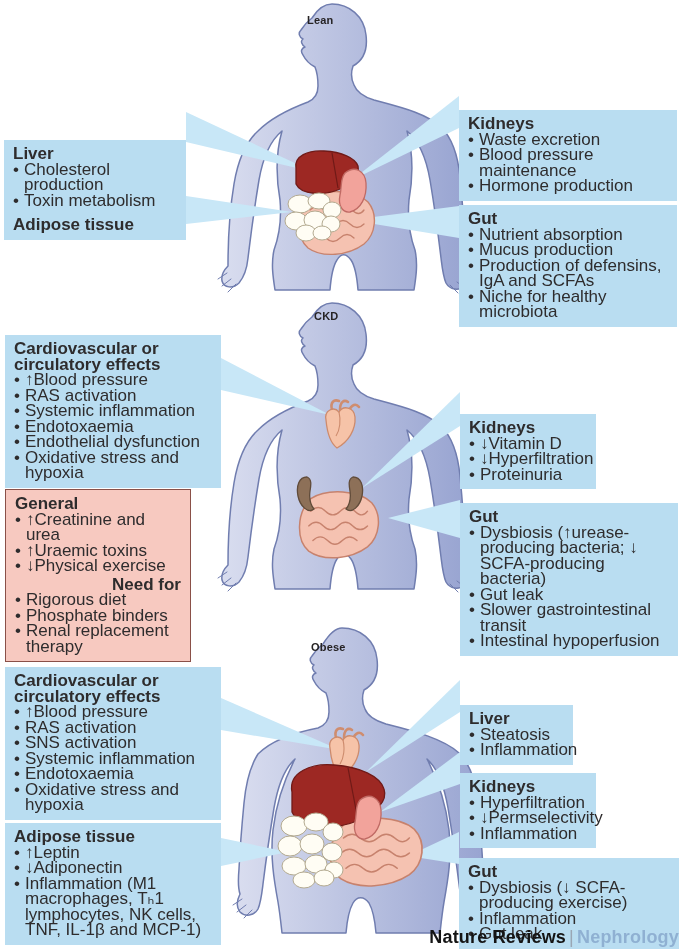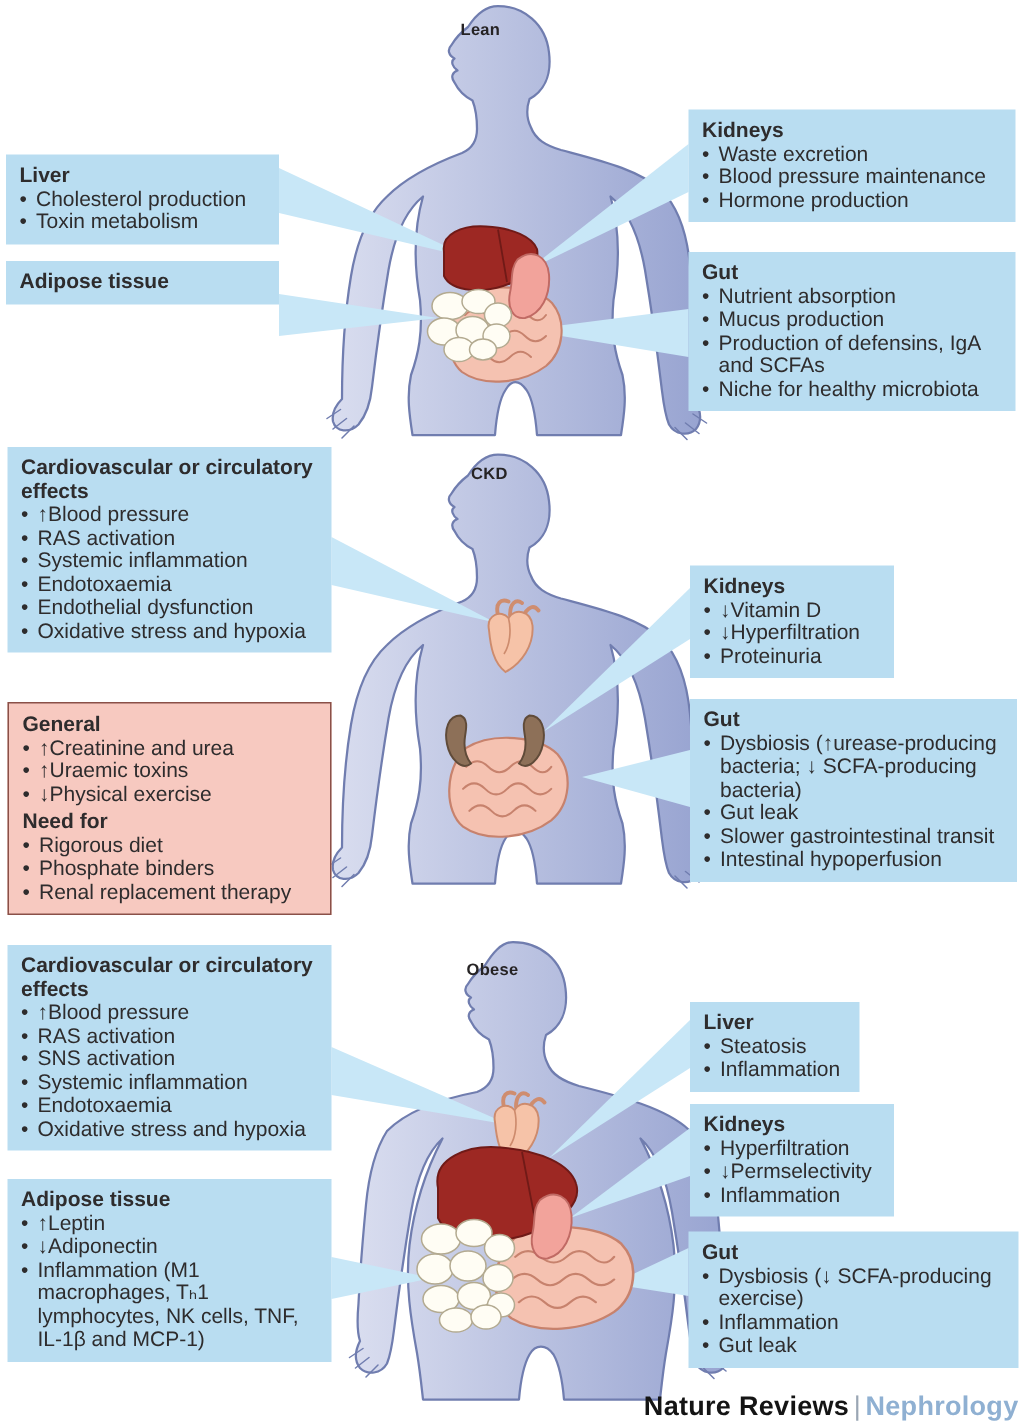--- a/index.html
+++ b/index.html
@@ -9,28 +9,28 @@
     color:var(--text,#2e2c2d);overflow:hidden;
   }
   .canvas svg{position:absolute;left:0;top:0;}
   .fig-label{
     position:absolute;font-weight:bold;font-size:11px;color:#262324;letter-spacing:.2px;
   }
   .callout{
     position:absolute;box-sizing:border-box;
     background:var(--callout-blue,#b9ddf1);
     padding:6px 9px 7px 9px;
-    font-size:14px;line-height:15.5px;color:var(--text,#2e2c2d);
+    font-size:17px;line-height:15.5px;color:var(--text,#2e2c2d);margin-top:37px;
   }
   .callout.pink{
     background:var(--general-pink,#f7c9c0);
     border:1.5px solid var(--general-border,#8a5048);
   }
   .ct{font-weight:bold;}
-  .sub{font-weight:bold;margin-top:3px;}
+  .sub{font-weight:bold;margin-top:3px;text-align:right;}
   .row{display:flex;align-items:flex-start;}
   .mk{width:11px;flex:none;}
   .tx{flex:1;}
   .plain{}
   .footer{
     position:absolute;right:6px;top:927px;font-size:18px;letter-spacing:.2px;
   }
   .footer .brand{font-weight:bold;color:var(--footer-brand,#141414);}
   .footer .sep{color:#9aa6b4;margin:0 3px;}
   .footer .journal{color:var(--footer-journal,#8fb0d2);font-weight:bold;}
@@ -243,21 +243,21 @@
     <div class="row">
         <span class="mk">•</span>
         <span class="tx">Endothelial dysfunction</span>
       </div>
     <div class="row">
         <span class="mk">•</span>
         <span class="tx">Oxidative stress and hypoxia</span>
       </div>
   </div>
 
-  <div class="callout pink" style="left:5px;top:468px;width:216px">
+  <div class="callout pink" style="left:5px;top:452px;width:186px">
     <div class="ct">General</div>
     <div class="row">
         <span class="mk">•</span>
         <span class="tx">↑Creatinine and urea</span>
       </div>
     <div class="row">
         <span class="mk">•</span>
         <span class="tx">↑Uraemic toxins</span>
       </div>
     <div class="row">

